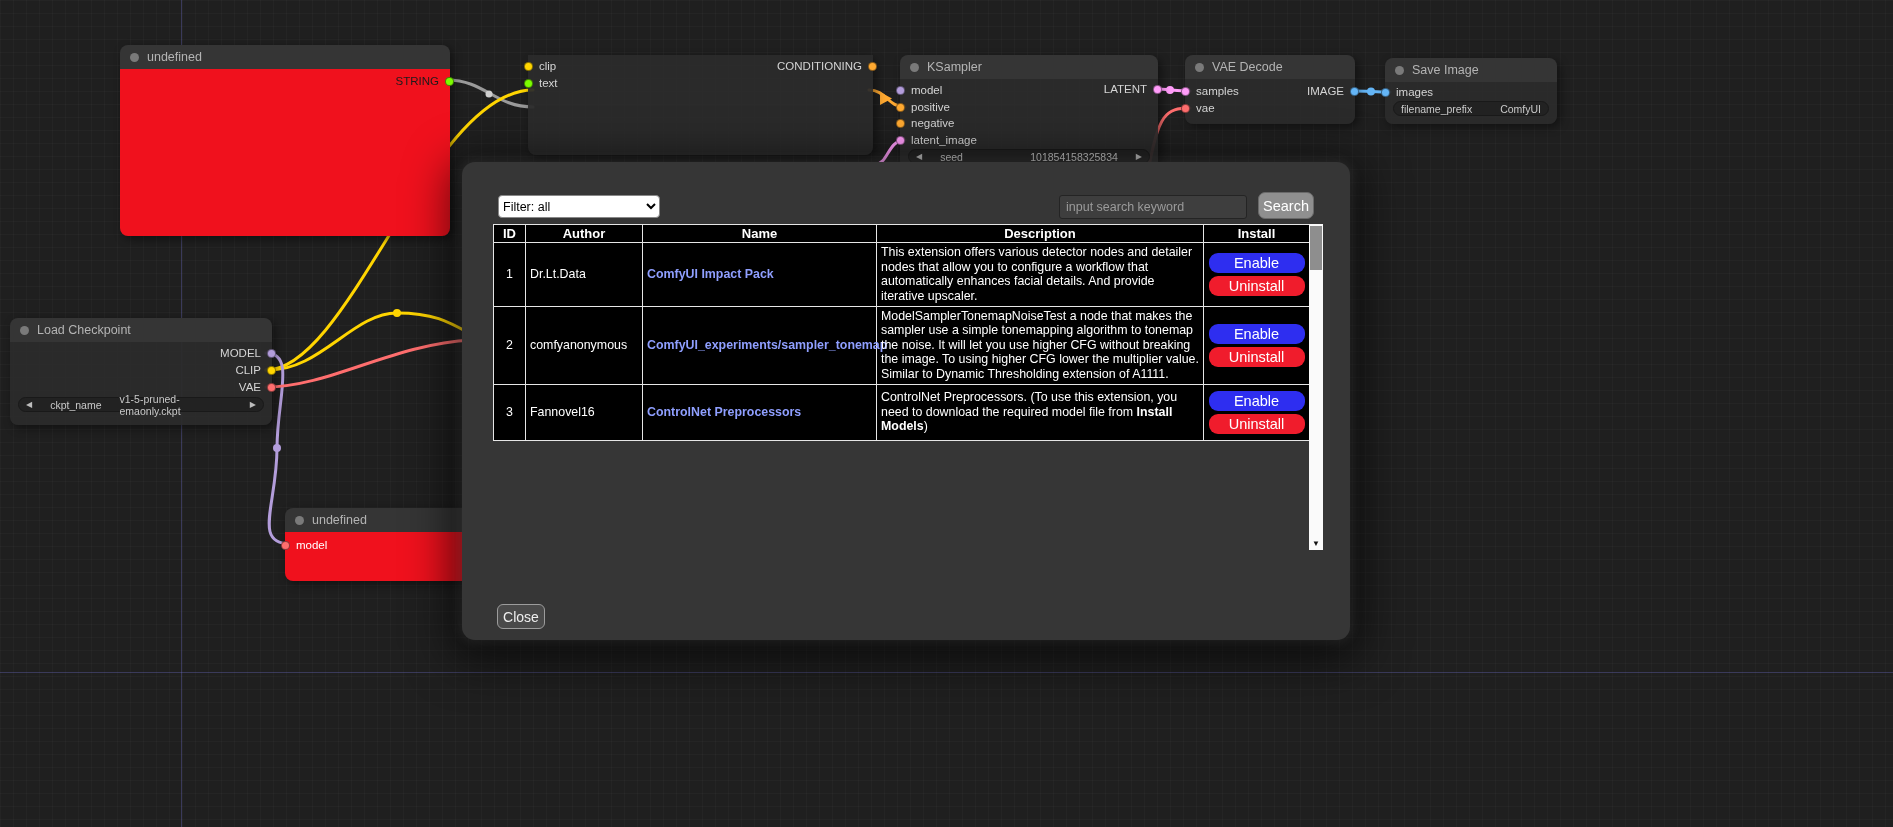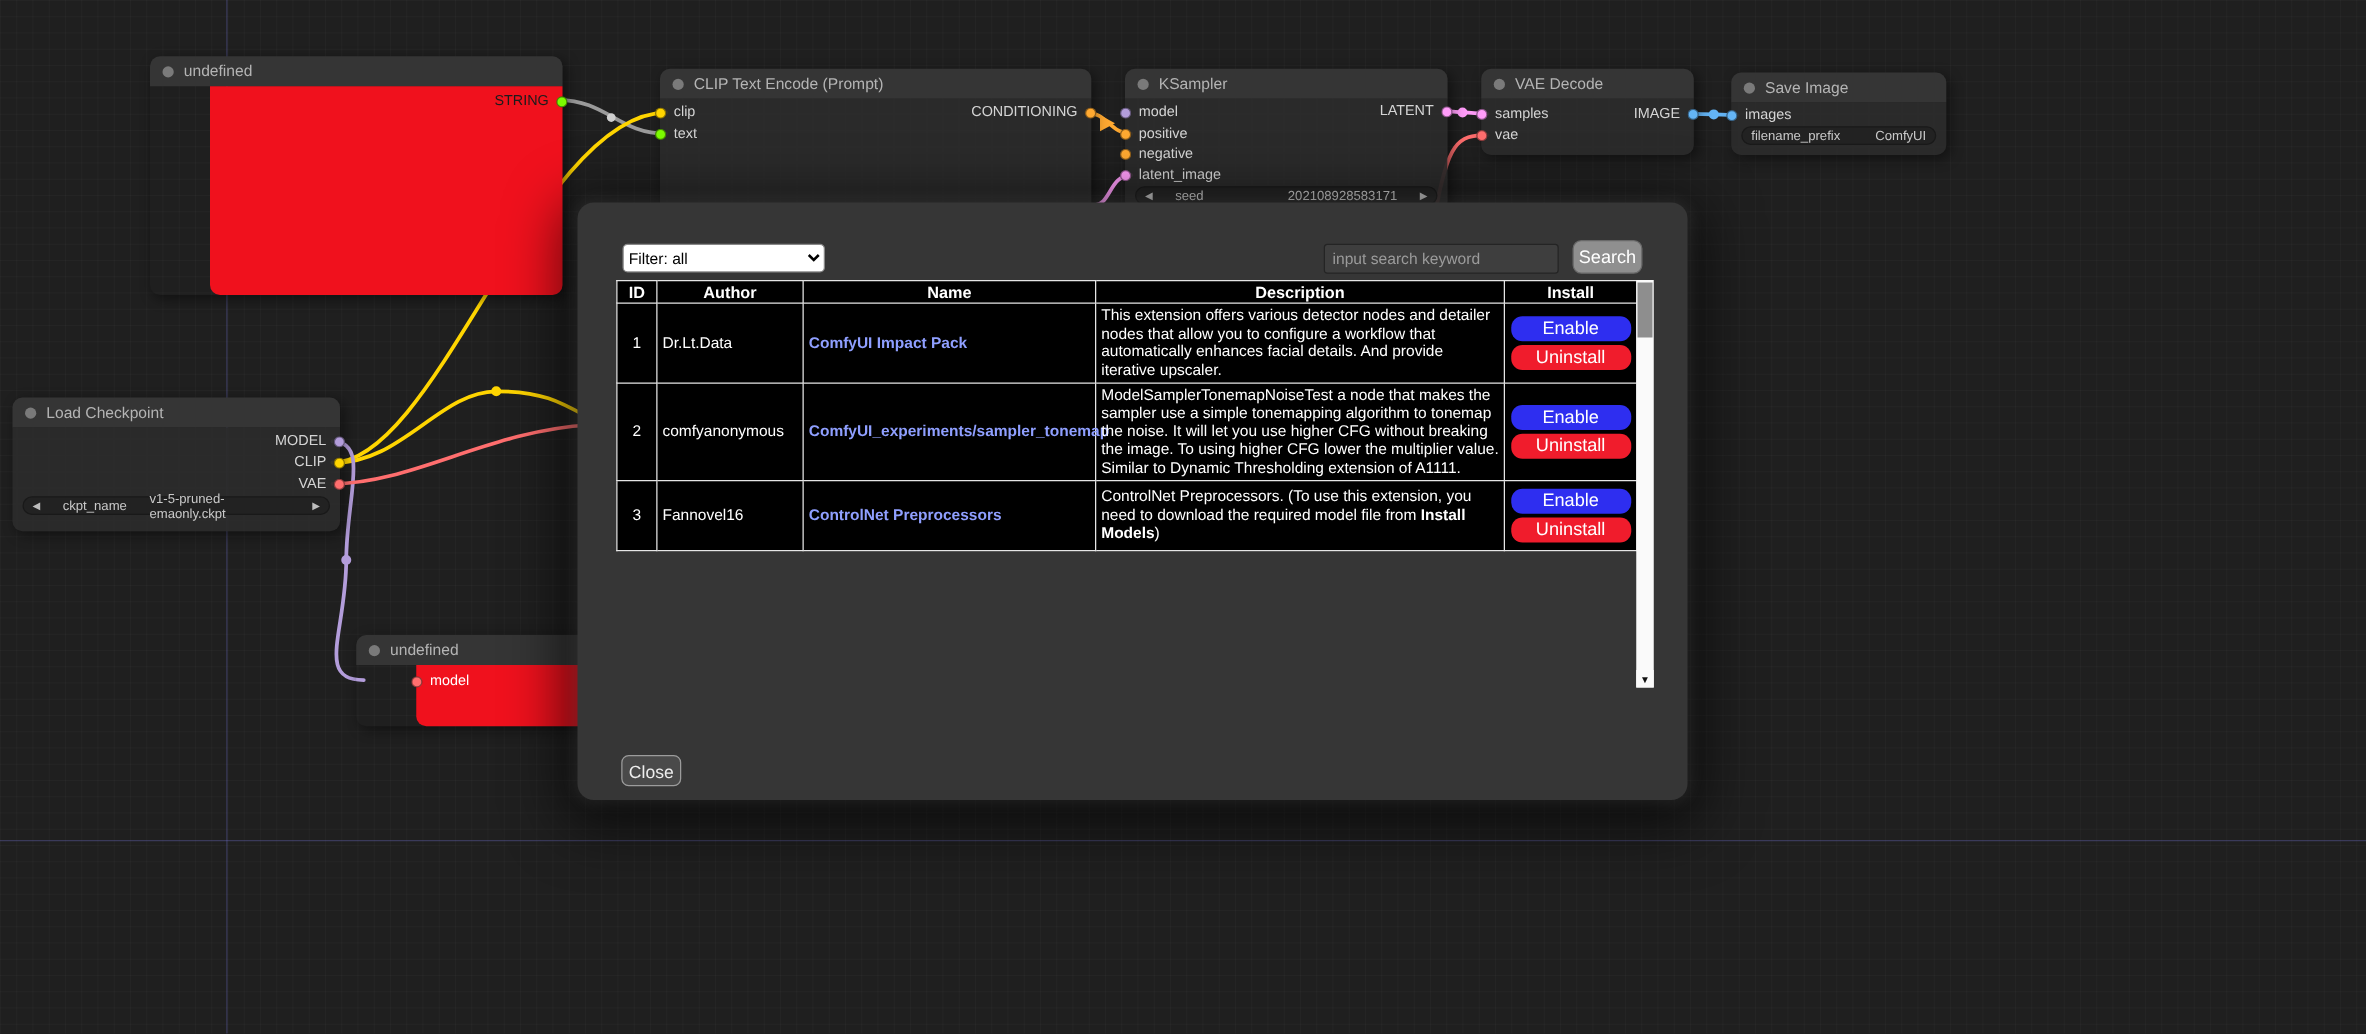--- a/index.html
+++ b/index.html
@@ -34,21 +34,21 @@
 
   
   .node { position:absolute; z-index:2; border-radius:8px;
           box-shadow:3px 3px 10px rgba(0,0,0,0.45); }
   .node-header { height:24px; background:#353535; border-radius:8px 8px 0 0;
                  display:flex; align-items:center; gap:8px; padding:0 10px;
                  color:#b4b4b4; font-size:12.5px; }
   .node-dot { width:9px; height:9px; border-radius:50%; background:#7a7a7a; flex:none; }
   .node-body { position:relative; background:rgba(44,44,44,0.94);
                border-radius:0 0 8px 8px; }
-  .node-body.error { background:var(--error_node);margin-left:48px; }
+  .node-body.error { background:var(--error_node); }
   .slot { position:absolute; left:1px; right:1px; height:16px;
           display:flex; align-items:center; gap:6px; font-size:11.5px; color:#d4d4d4; }
   .slot.out { justify-content:flex-end; }
   .slot .port { width:9px; height:9px; border-radius:50%; flex:none;
                 border:1px solid rgba(0,0,0,0.45); }
   .slot.in  .port { margin-left:-5px; }
   .slot.out .port { margin-right:-5px; }
   .slot.dark-label { color:#1c1c1c; }
   .slot.white-label { color:#ffffff; }
   .p-clip   { background:var(--port_clip); }
@@ -137,24 +137,20 @@
     </div>
     <div class="node-body error" style="height:167px">
       <div class="slot out dark-label" style="top:4px">
         <span>STRING</span>
         <span class="port p-string"></span>
       </div>
     </div>
   </div>
 
   <div class="node" style="left:528px;top:55px;width:345px">
-    <div class="node-header">
-      <span class="node-dot"></span>
-      <span>CLIP Text Encode (Prompt)</span>
-    </div>
     <div class="node-body" style="height:100px">
       <div class="slot in" style="top:3px">
         <span class="port p-clip"></span>
         <span>clip</span>
       </div>
       <div class="slot in" style="top:20px">
         <span class="port p-string"></span>
         <span>text</span>
       </div>
       <div class="slot out" style="top:3px">
@@ -186,21 +182,21 @@
         <span class="port p-latent"></span>
         <span>latent_image</span>
       </div>
       <div class="slot out" style="top:2px">
         <span>LATENT</span>
         <span class="port p-latent"></span>
       </div>
       <div class="widget" style="top:70px">
         <span class="w-arrow">◀</span>
         <span>seed</span>
-        <span class="w-value">202108928583171</span>
+        <span class="w-value">101854158325834</span>
         <span class="w-arrow">▶</span>
       </div>
     </div>
   </div>
 
   <div class="node" style="left:1185px;top:55px;width:170px">
     <div class="node-header">
       <span class="node-dot"></span>
       <span>VAE Decode</span>
     </div>

